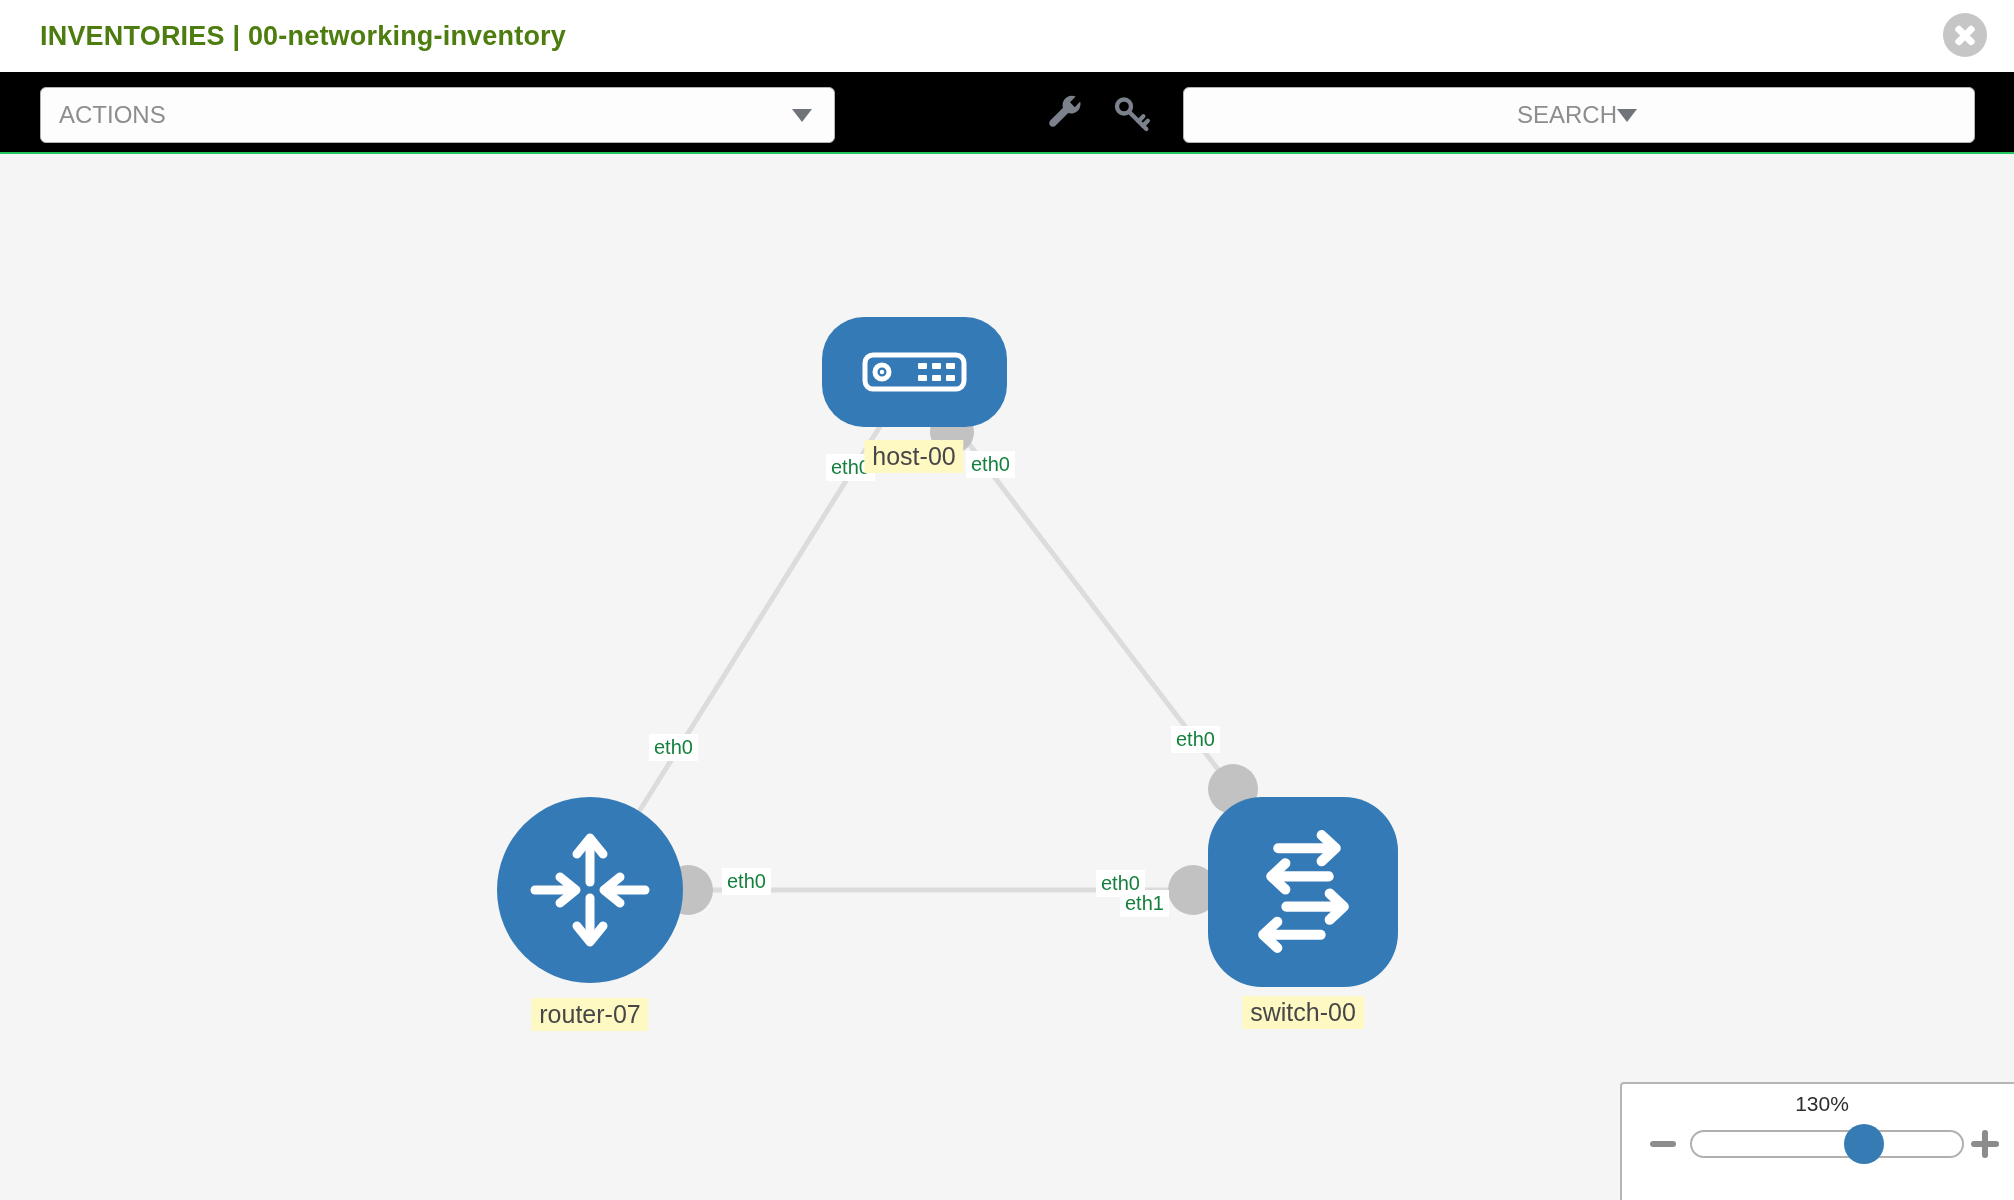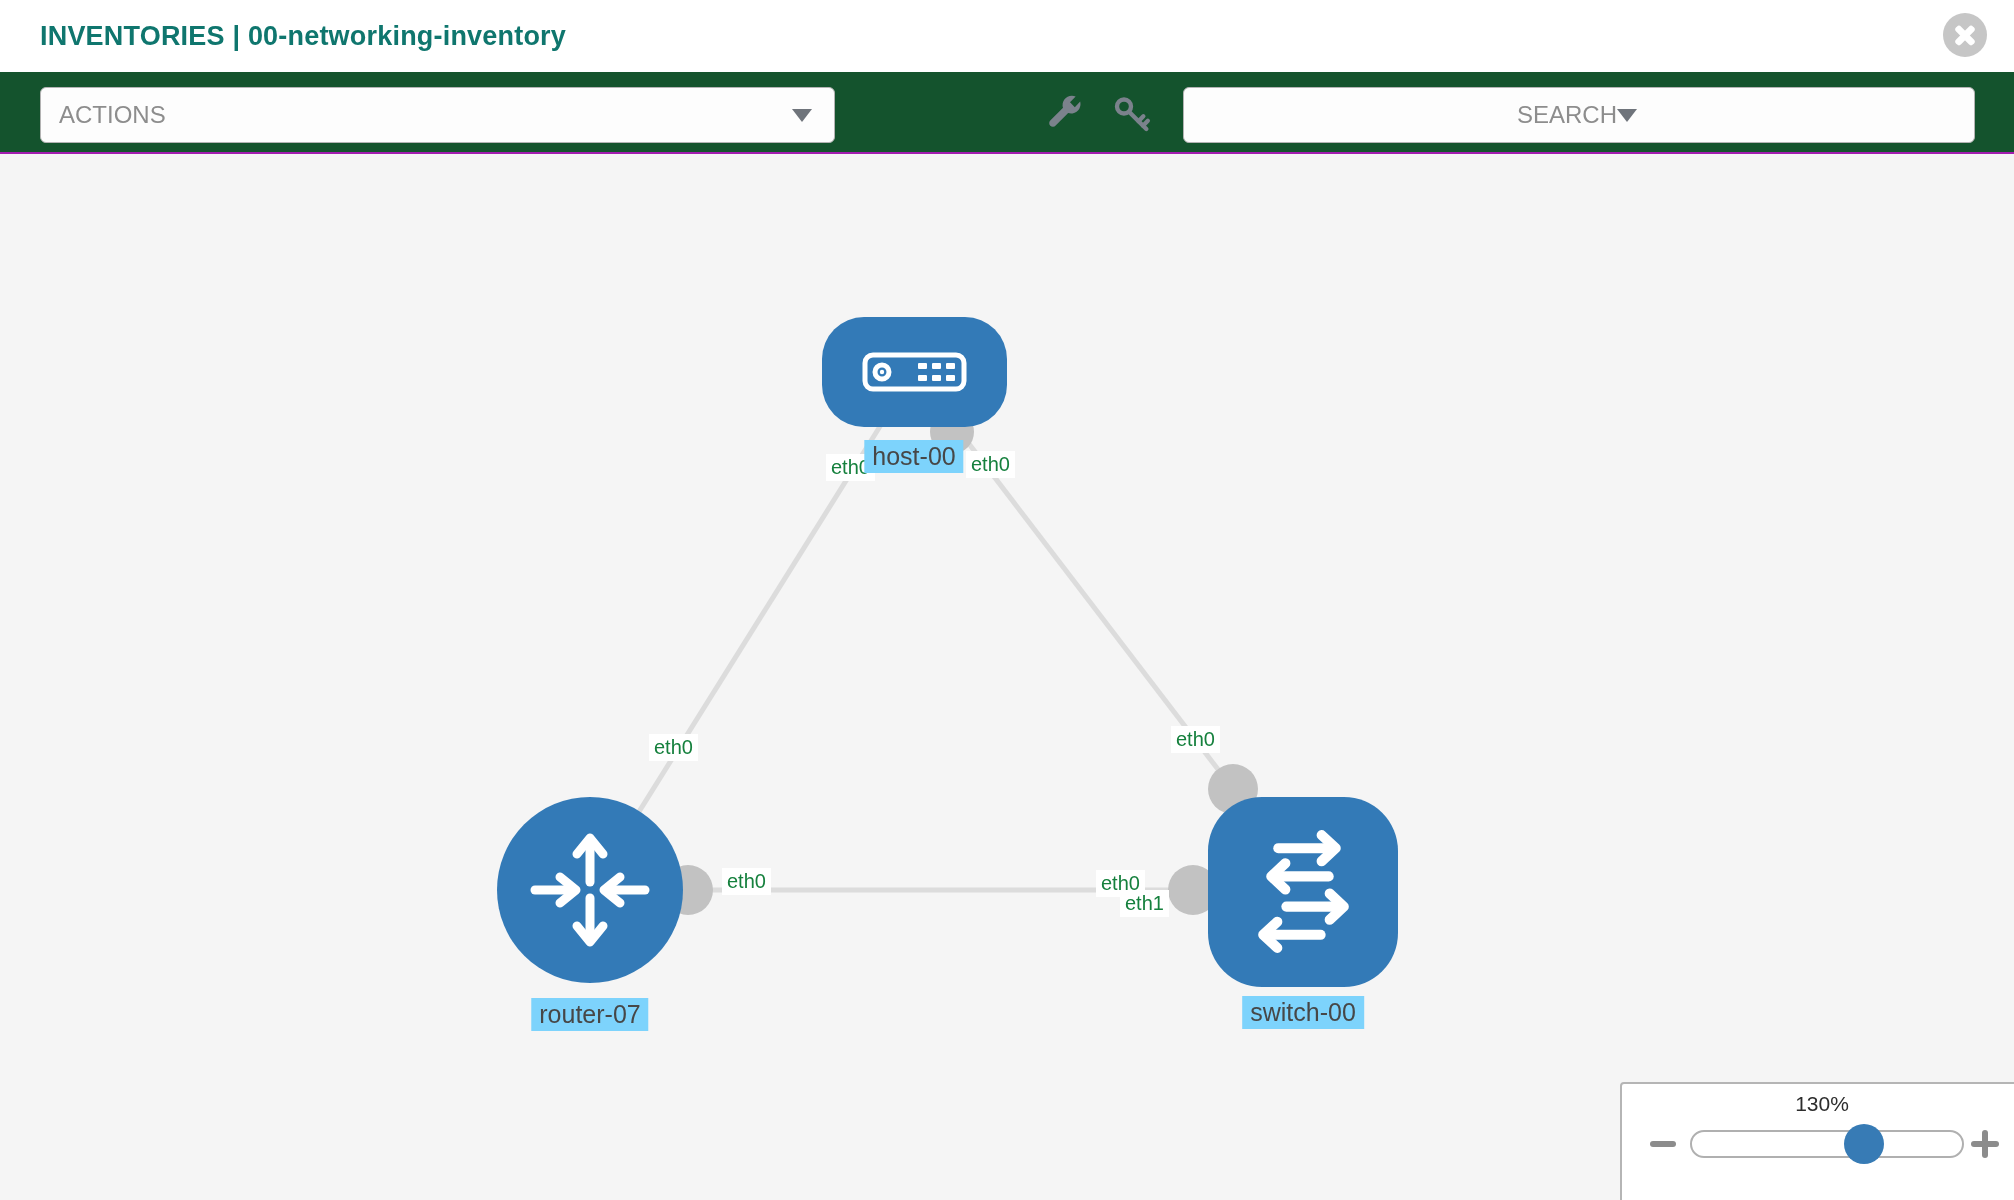--- a/index.html
+++ b/index.html
@@ -4,33 +4,33 @@
 <style>
   html,body{margin:0;padding:0;}
   body{
     width:2014px;height:1200px;overflow:hidden;position:relative;
     background:#f5f5f5;font-family:"Liberation Sans",sans-serif;
   }
   
   .header{position:absolute;top:0;left:0;width:2014px;height:72px;background:#ffffff;}
   .header-title{
     position:absolute;left:40px;top:0;line-height:72px;
-    font-size:27px;font-weight:700;color:#0f766e;letter-spacing:.2px;white-space:nowrap;
+    font-size:27px;font-weight:700;color:#4d7c0f;letter-spacing:.2px;white-space:nowrap;
   }
   .close-btn{
     position:absolute;right:27px;top:13px;width:44px;height:44px;border-radius:50%;
     background:#c6c6c6;cursor:pointer;
   }
   .close-btn .xbar{position:absolute;left:10px;top:19px;width:24px;height:7px;border-radius:3px;background:#ffffff;}
   .close-btn .xbar.a{transform:rotate(45deg);}
   .close-btn .xbar.b{transform:rotate(-45deg);}
   
   .toolbar{
     position:absolute;top:72px;left:0;width:2014px;height:82px;box-sizing:border-box;
-    background:#14532d;border-bottom:2px solid #a21caf;
+    background:#000000;border-bottom:2px solid #22c55e;
   }
   .select-box{
     position:absolute;top:15px;height:56px;box-sizing:border-box;
     background:#fdfdfd;border:1px solid #b3b3b3;border-radius:6px;
     display:flex;align-items:center;justify-content:space-between;
     padding:0 22px 0 18px;font-size:24px;color:#8d8d8d;cursor:pointer;
   }
   .select-actions{left:40px;width:795px;}
   .select-search{left:1183px;width:792px;justify-content:center;}
   .chev{width:0;height:0;border-left:10px solid transparent;border-right:10px solid transparent;border-top:13px solid #6f747b;}
@@ -39,21 +39,21 @@
   .tool-icon-btn.key{left:1112px;}
   .tool-icon-btn svg{width:40px;height:40px;}
   
   .canvas{position:absolute;top:154px;left:0;width:2014px;height:1046px;background:#f5f5f5;overflow:hidden;}
   .links-svg{position:absolute;left:0;top:0;width:2014px;height:1046px;}
   .node{position:absolute;background:#337ab7;display:flex;align-items:center;justify-content:center;}
   .node-host{left:822px;top:163px;width:185px;height:110px;border-radius:42px;}
   .node-router{left:497px;top:643px;width:186px;height:186px;border-radius:50%;}
   .node-switch{left:1208px;top:643px;width:190px;height:190px;border-radius:54px;}
   .node-label{
-    position:absolute;transform:translateX(-50%);background:#7dd3fc;color:#474747;
+    position:absolute;transform:translateX(-50%);background:#fef9c3;color:#474747;
     font-size:25px;padding:2px 8px;white-space:nowrap;z-index:6;
   }
   .if-label{
     position:absolute;background:#ffffff;color:#15803d;
     font-size:20px;padding:2px 5px;white-space:nowrap;z-index:5;
   }
   .if-label.front{z-index:7;}
   
   .zoom-panel{
     position:absolute;left:1620px;top:928px;width:420px;height:160px;box-sizing:border-box;

